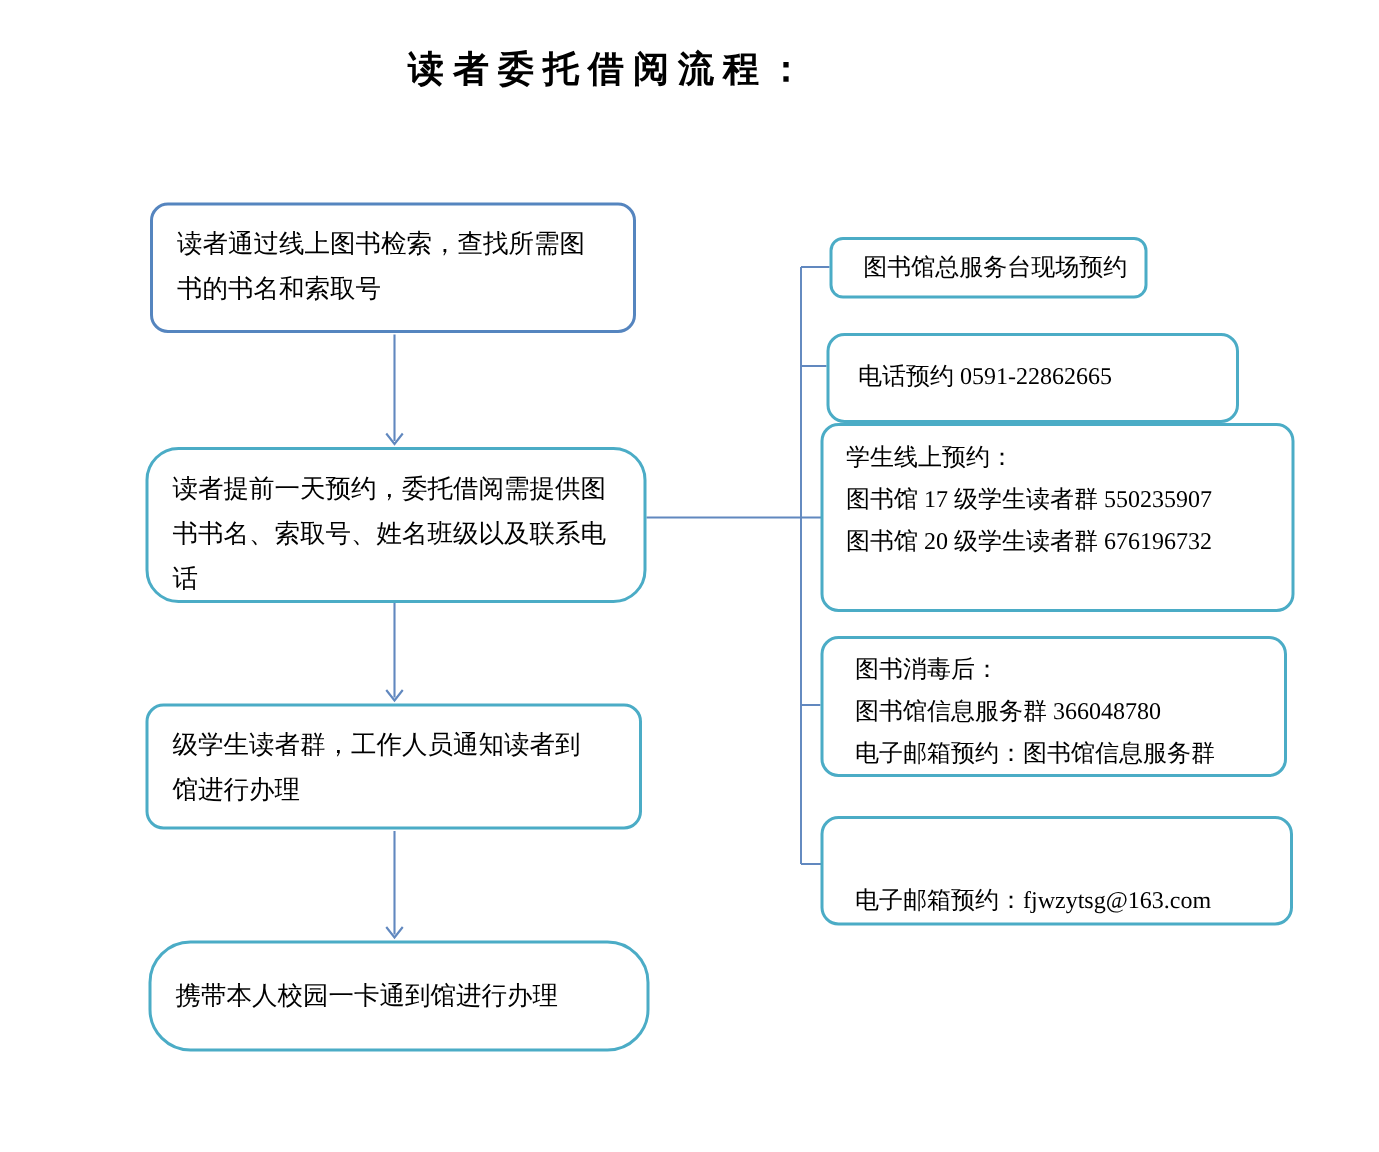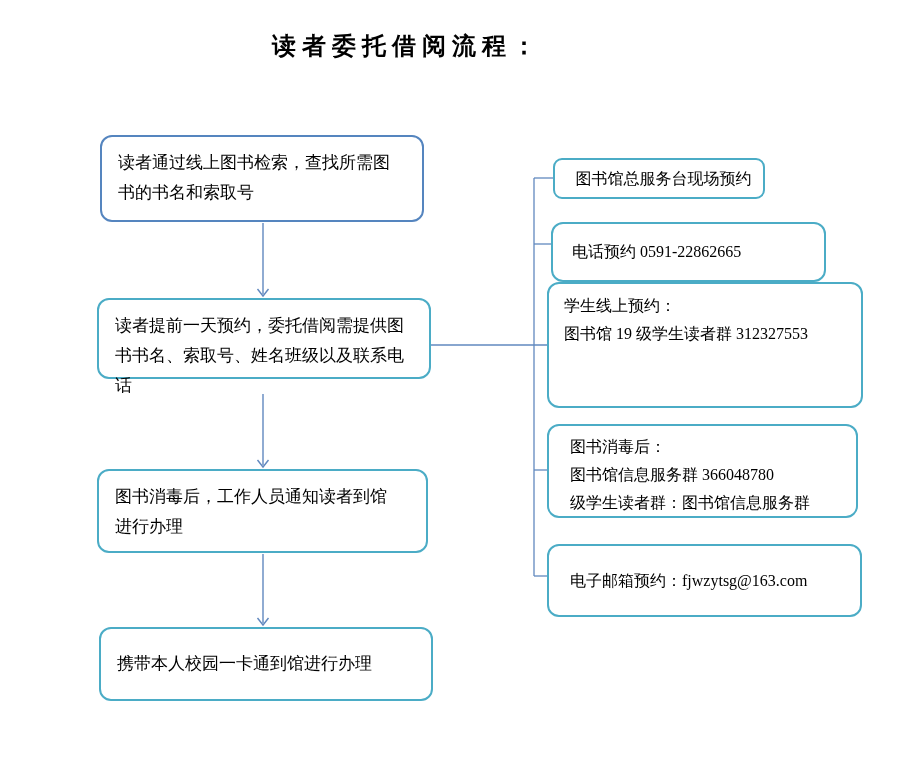--- a/index.html
+++ b/index.html
@@ -41,30 +41,30 @@
     border: 2px solid var(--accent_cyan);
     border-radius: 12px;
     background: var(--background);
     font-size: 17px;
     line-height: 30px;
     color: var(--text);
   }
   .node.blue { border-color: var(--accent_blue); }
   
   .l1 { left: 100px; top: 135px; width: 324px; height: 87px; padding: 11px 24px 0 16px; }
-  .l2 { left: 97px;  top: 298px; width: 334px; height: 81px; padding: 11px 12px 0 16px; }
+  .l2 { left: 97px;  top: 298px; width: 334px; height: 104px; padding: 11px 12px 0 16px; border-radius: 22px; }
   .l3 { left: 97px;  top: 469px; width: 331px; height: 84px; padding: 11px 23px 0 16px; }
-  .l4 { left: 99px;  top: 627px; width: 334px; height: 74px; display: flex; align-items: center; padding: 0 18px 0 16px; }
+  .l4 { left: 99px;  top: 627px; width: 334px; height: 74px; display: flex; align-items: center; padding: 0 18px 0 16px; border-radius: 28px; }
   
   .rnode { font-size: 16px; line-height: 28px; }
   .r1 { left: 553px; top: 158px; width: 212px; height: 41px;  display: flex; align-items: center; padding: 0 10px 0 19px; border-radius: 9px; justify-content: center; }
   .r2 { left: 551px; top: 222px; width: 275px; height: 60px;  display: flex; align-items: center; padding: 0 10px 0 19px; }
   .r3 { left: 547px; top: 282px; width: 316px; height: 126px; padding: 8px 10px 0 15px; }
   .r4 { left: 547px; top: 424px; width: 311px; height: 94px;  padding: 7px 10px 0 21px; }
-  .r5 { left: 547px; top: 544px; width: 315px; height: 73px;  display: flex; align-items: center; padding: 0 10px 0 21px; }
+  .r5 { left: 547px; top: 544px; width: 315px; height: 73px;  display: flex; align-items: flex-end; padding: 0 10px 0 21px; }
 </style>
 </head>
 <body>
 
 <div class="canvas">
 
   <div class="title">读 者 委 托 借 阅 流 程 ：</div>
 
   <svg class="connectors" width="919" height="768" viewBox="0 0 919 768" xmlns="http://www.w3.org/2000/svg">
 
@@ -91,38 +91,39 @@
     </g>
   </svg>
 
   <div class="node blue l1">
     <span>读者通过线上图书检索，查找所需图书的书名和索取号</span>
   </div>
   <div class="node l2">
     <span>读者提前一天预约，委托借阅需提供图书书名、索取号、姓名班级以及联系电话</span>
   </div>
   <div class="node l3">
-    <span>图书消毒后，工作人员通知读者到馆进行办理</span>
+    <span>级学生读者群，工作人员通知读者到馆进行办理</span>
   </div>
   <div class="node l4">
     <span>携带本人校园一卡通到馆进行办理</span>
   </div>
 
   <div class="node rnode r1">
     <span>图书馆总服务台现场预约</span>
   </div>
   <div class="node rnode r2">
     <span>电话预约 0591-22862665</span>
   </div>
   <div class="node rnode r3">
     <div>学生线上预约：</div>
-    <div>图书馆 19 级学生读者群 312327553</div>
+    <div>图书馆 17 级学生读者群 550235907</div>
+    <div>图书馆 20 级学生读者群 676196732</div>
   </div>
   <div class="node rnode r4">
     <div>图书消毒后：</div>
     <div>图书馆信息服务群 366048780</div>
-    <div>级学生读者群：图书馆信息服务群</div>
+    <div>电子邮箱预约：图书馆信息服务群</div>
   </div>
   <div class="node rnode r5">
     <span>电子邮箱预约：fjwzytsg@163.com</span>
   </div>
 
 </div>
 
 </body></html>

